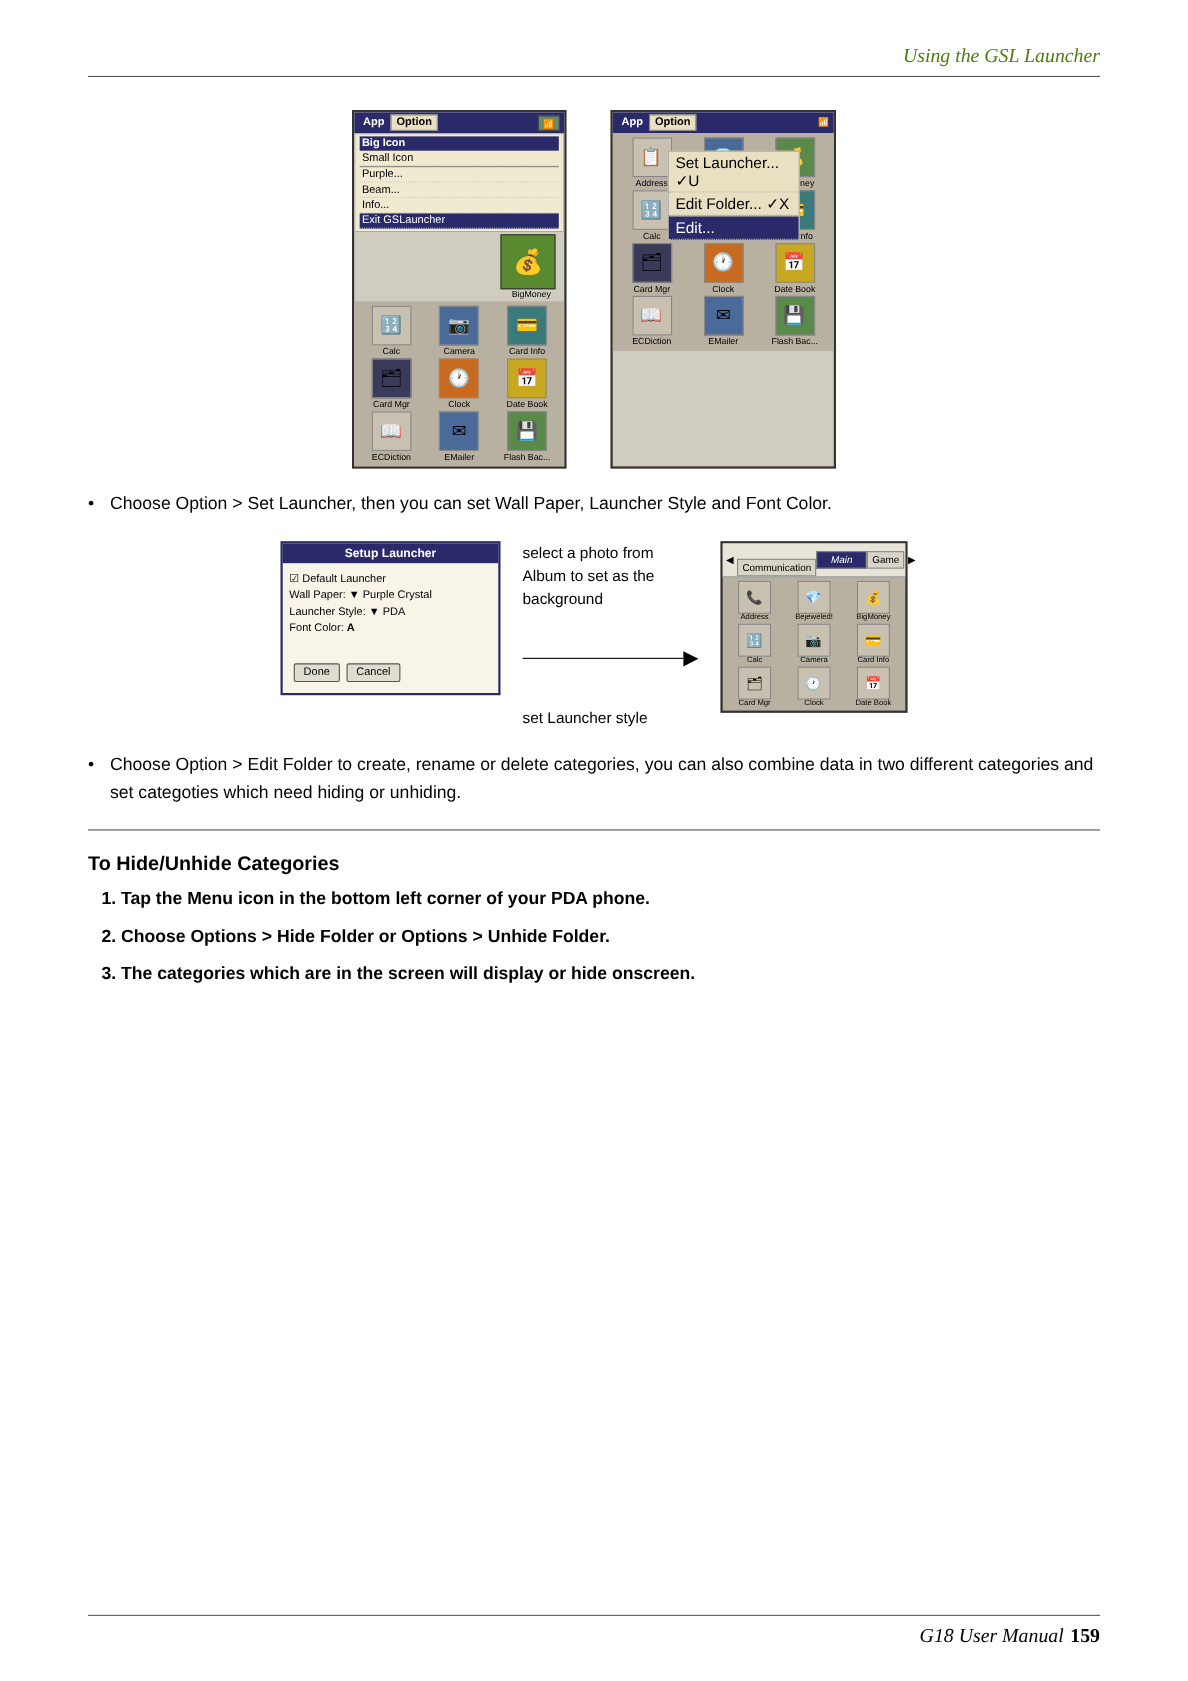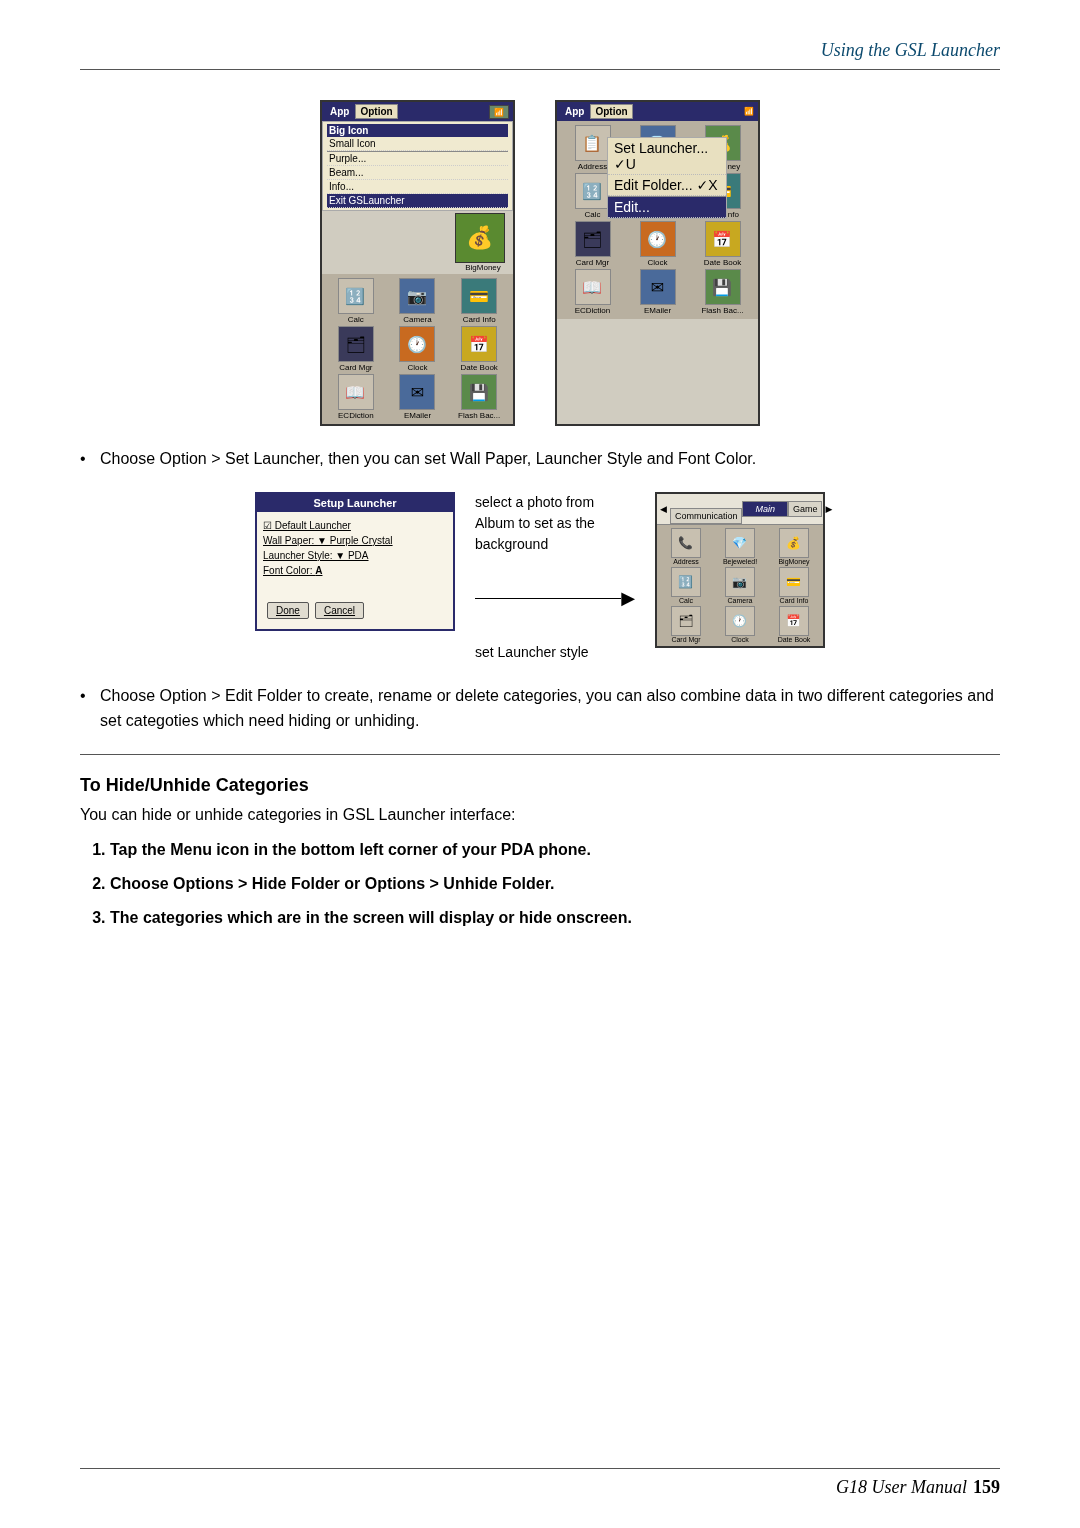--- a/index.html
+++ b/index.html
@@ -25,21 +25,21 @@
       justify-content: flex-end;
       align-items: center;
       border-bottom: 1px solid #555;
       padding-bottom: 8px;
       margin-bottom: 30px;
     }
 
     .header-title {
       font-style: italic;
       font-size: 18px;
-      color: #0c4a6e;
+      color: #4d7c0f;
     }
 
     
     .page-footer {
       position: absolute;
       bottom: 30px;
       right: 80px;
       display: flex;
       align-items: center;
       gap: 6px;
@@ -199,21 +199,20 @@
       background: #2a2a6a;
       color: white;
       text-align: center;
       padding: 3px;
       font-weight: bold;
       font-size: 11px;
     }
 
     .setup-panel .setup-body {
       padding: 6px;
-      text-decoration: underline;
     }
 
     .setup-panel .setup-item {
       padding: 2px 0;
       font-size: 10px;
       color: #000;
     }
 
     .setup-panel .setup-buttons {
       display: flex;
@@ -565,21 +564,20 @@
   </div>
 
   <ul class="bullet-section">
     <li>Choose Option &gt; Edit Folder to create, rename or delete categories, you can also combine data in two different categories and  set categoties which need hiding or unhiding.</li>
   </ul>
 
   <hr class="separator-line">
 
   <div class="section-heading">To Hide/Unhide Categories</div>
 
-  <p class="section-intro">You can hide or unhide categories in GSL Launcher interface:</p>
 
   <ol class="numbered-list">
     <li>Tap the Menu icon in the bottom left corner of your PDA phone.</li>
     <li>Choose Options &gt; Hide Folder or Options &gt; Unhide Folder.</li>
     <li>The categories which are in the screen will display or hide onscreen.</li>
   </ol>
 
   <div class="page-footer">
     <span class="footer-title">G18 User Manual</span>
     <span class="footer-page">159</span>

